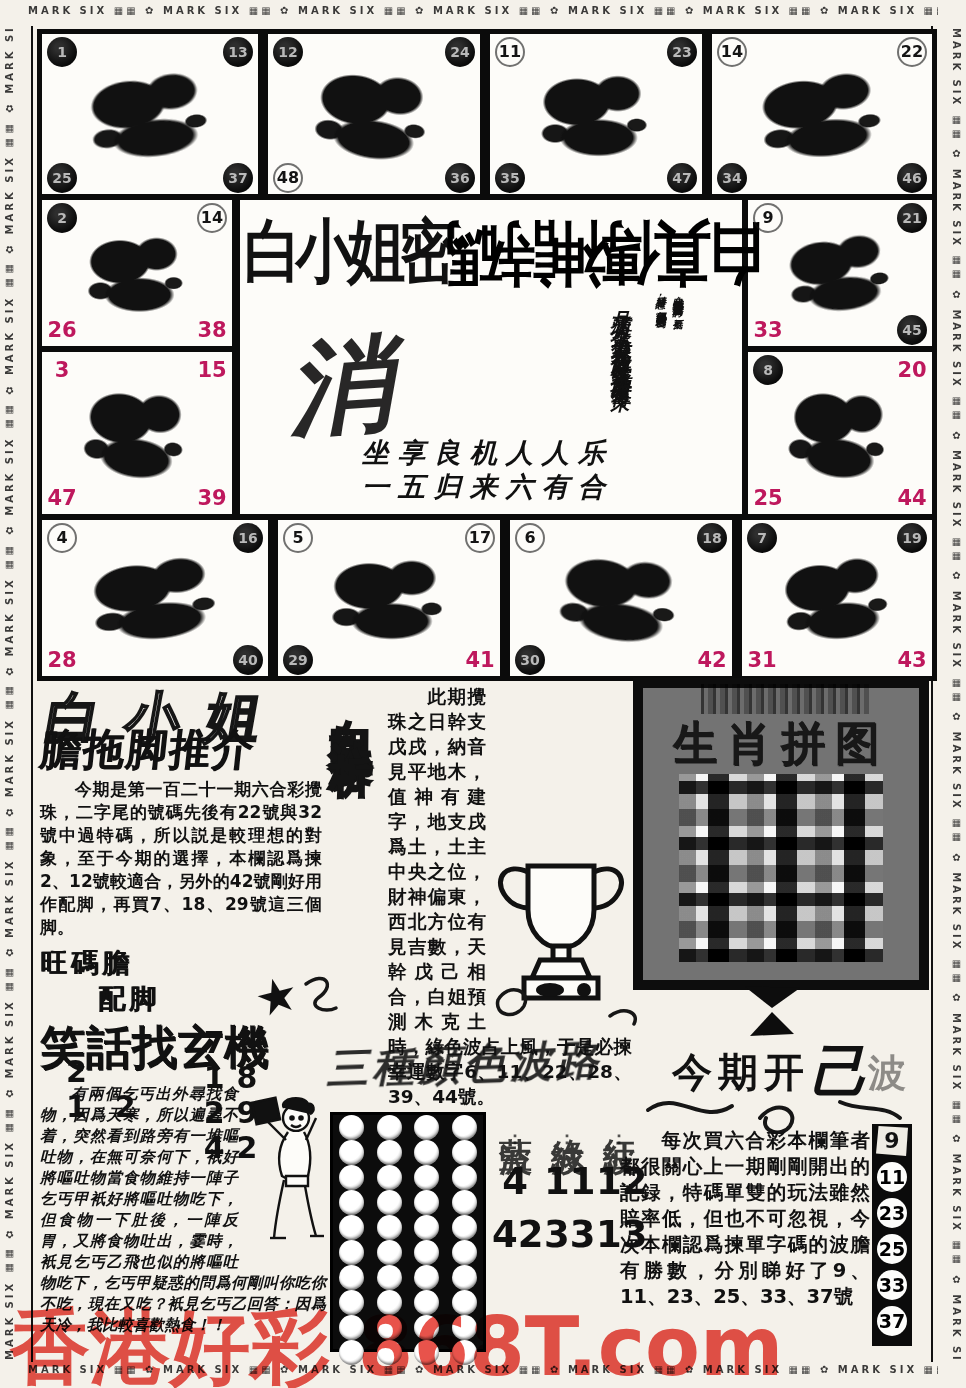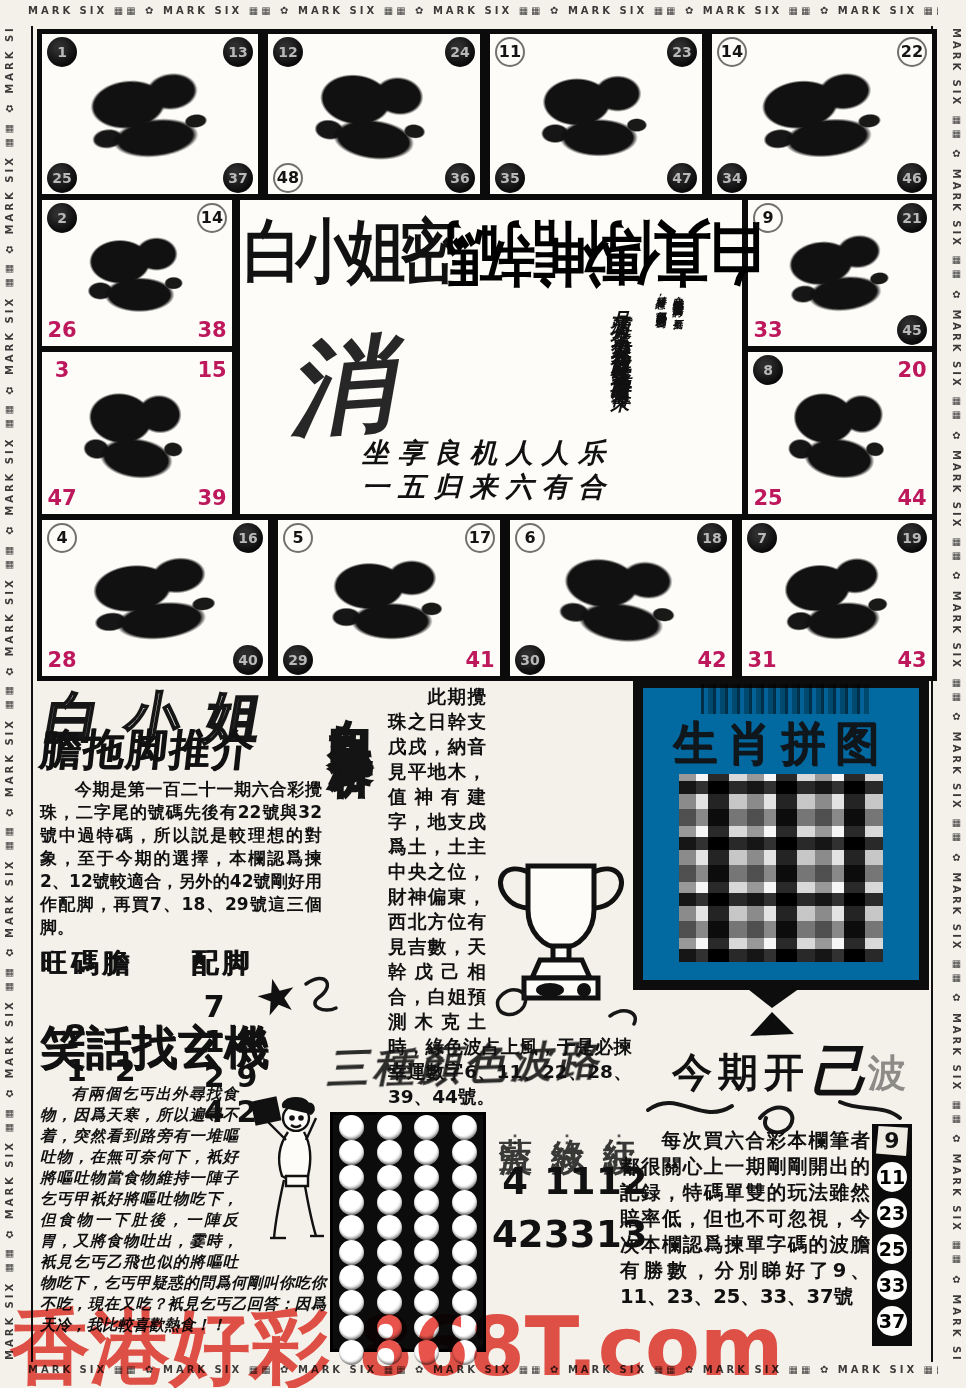--- a/index.html
+++ b/index.html
@@ -58,38 +58,38 @@
 
   
   .dantuo{position:absolute;left:40px;top:682px;width:282px;}
   .dt-head{position:relative;height:96px;}
   .dt-ghost{position:absolute;left:6px;top:0;font-size:54px;font-weight:900;letter-spacing:26px;color:#fdfcf9;
     -webkit-text-stroke:2px #161616;transform:skewX(-10deg);white-space:nowrap;}
   .dt-title{position:absolute;left:0px;top:40px;font-size:41px;font-weight:900;letter-spacing:2px;
     transform:skewX(-6deg) scaleY(1.05);white-space:nowrap;text-shadow:1px 0 #111;}
   .dt-body{font-size:17px;line-height:23px;font-weight:600;text-align:justify;}
   .dt-body .ind{display:inline-block;width:34px;}
-  .dt-labels{display:flex;margin-top:6px;font-size:27px;font-weight:900;letter-spacing:4px;text-shadow:1px 0 #111;}
+  .dt-labels{display:flex;margin-top:6px;font-size:27px;font-weight:900;letter-spacing:4px;text-shadow:1px 0 #111;flex-direction:column;}
   .dt-labels span:last-child{margin-left:58px;}
   .dt-nums{display:flex;font-size:30px;font-weight:700;margin-top:8px;font-family:"DejaVu Sans",sans-serif;}
   .dt-nums .g1{letter-spacing:28px;margin-left:26px;margin-top:29px;}
   .dt-nums .g2{letter-spacing:12px;margin-left:40px;}
   .star{position:absolute;left:218px;top:292px;font-size:48px;transform:rotate(-14deg);}
 
   
   .sebo-vtitle{position:absolute;left:322px;top:686px;height:320px;writing-mode:vertical-rl;
     font-size:43px;font-weight:900;color:#fdfcf9;-webkit-text-stroke:2.4px #141414;letter-spacing:7px;
     transform:rotate(.5deg);}
   .sebo-body{position:absolute;left:388px;top:684px;width:244px;height:332px;
     font-size:18.5px;line-height:25px;font-weight:600;text-align:justify;}
   .sebo-body .ind{display:inline-block;width:38px;}
   .trophy-float{float:right;clear:right;width:142px;height:158px;margin-top:170px;margin-left:4px;}
 
   
-  .puzzle{position:absolute;left:633px;top:678px;width:296px;height:312px;background:#0369a1;
+  .puzzle{position:absolute;left:633px;top:678px;width:296px;height:312px;background:#737373;
     border:10px solid #0d0d0d;box-sizing:border-box;}
   .pz-noise{position:absolute;left:58px;top:-4px;width:168px;height:30px;
     background:repeating-linear-gradient(90deg,rgba(0,0,0,.55) 0 3px,rgba(0,0,0,.06) 3px 7px,rgba(0,0,0,.3) 7px 12px);
     filter:blur(.4px);}
   .pz-title{position:absolute;left:0;top:26px;width:100%;text-align:center;font-size:44px;font-weight:900;
     letter-spacing:10px;transform:scaleY(1.05);text-shadow:1px 1px 0 #111;opacity:.92;}
   .pz-mosaic{position:absolute;left:36px;top:86px;width:204px;height:188px;
     background:
       repeating-linear-gradient(0deg,rgba(10,10,10,.75) 0 13px,rgba(240,240,240,.7) 13px 24px,rgba(60,60,60,.55) 24px 41px,rgba(200,200,200,.5) 41px 56px),
       repeating-linear-gradient(90deg,#9a9a9a 0 17px,#e8e8e8 17px 29px,#3d3d3d 29px 50px,#cfcfcf 50px 68px);

